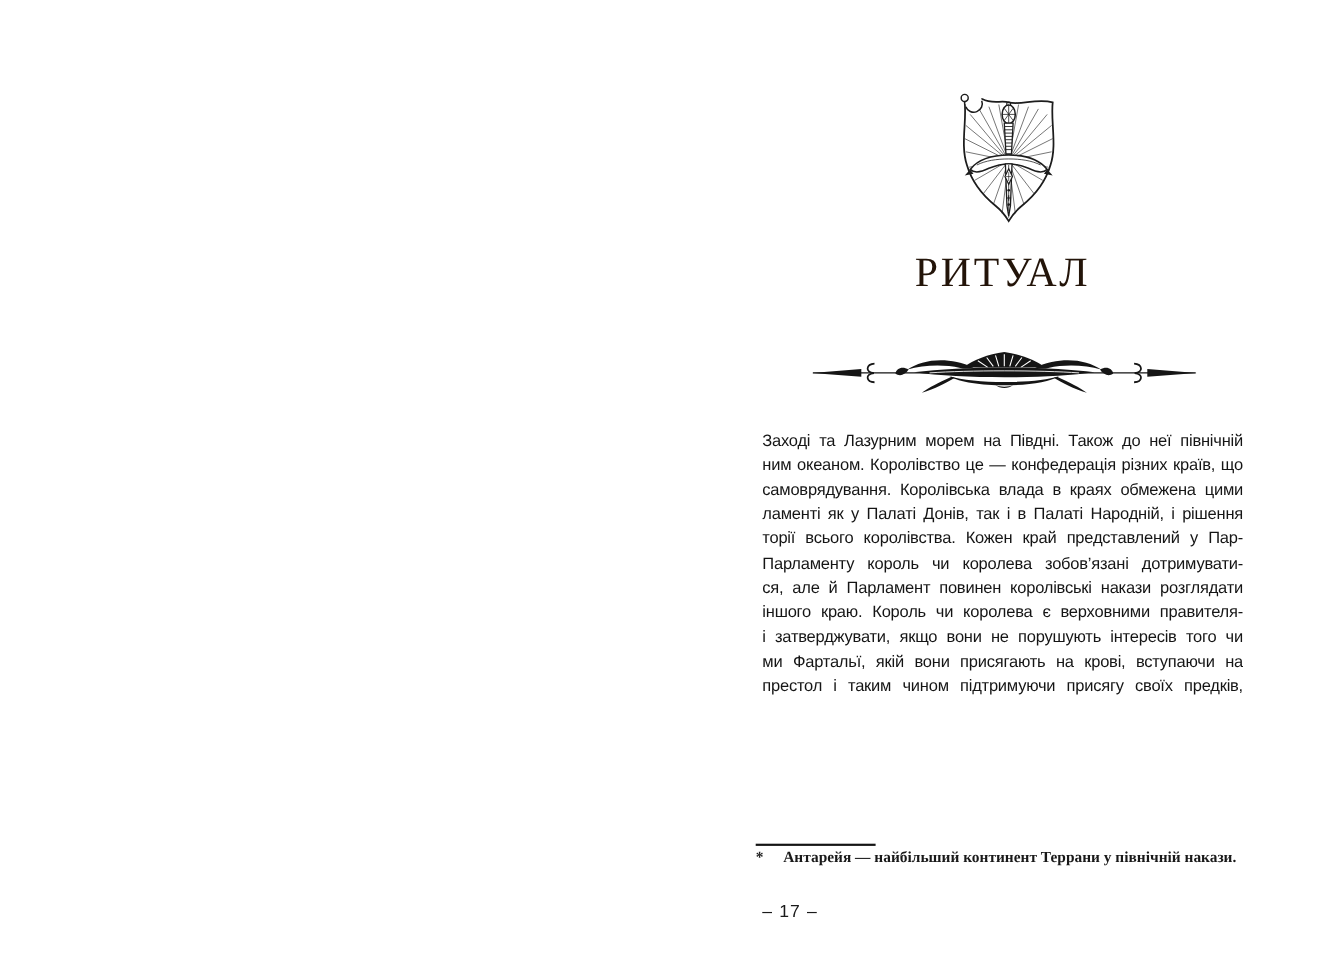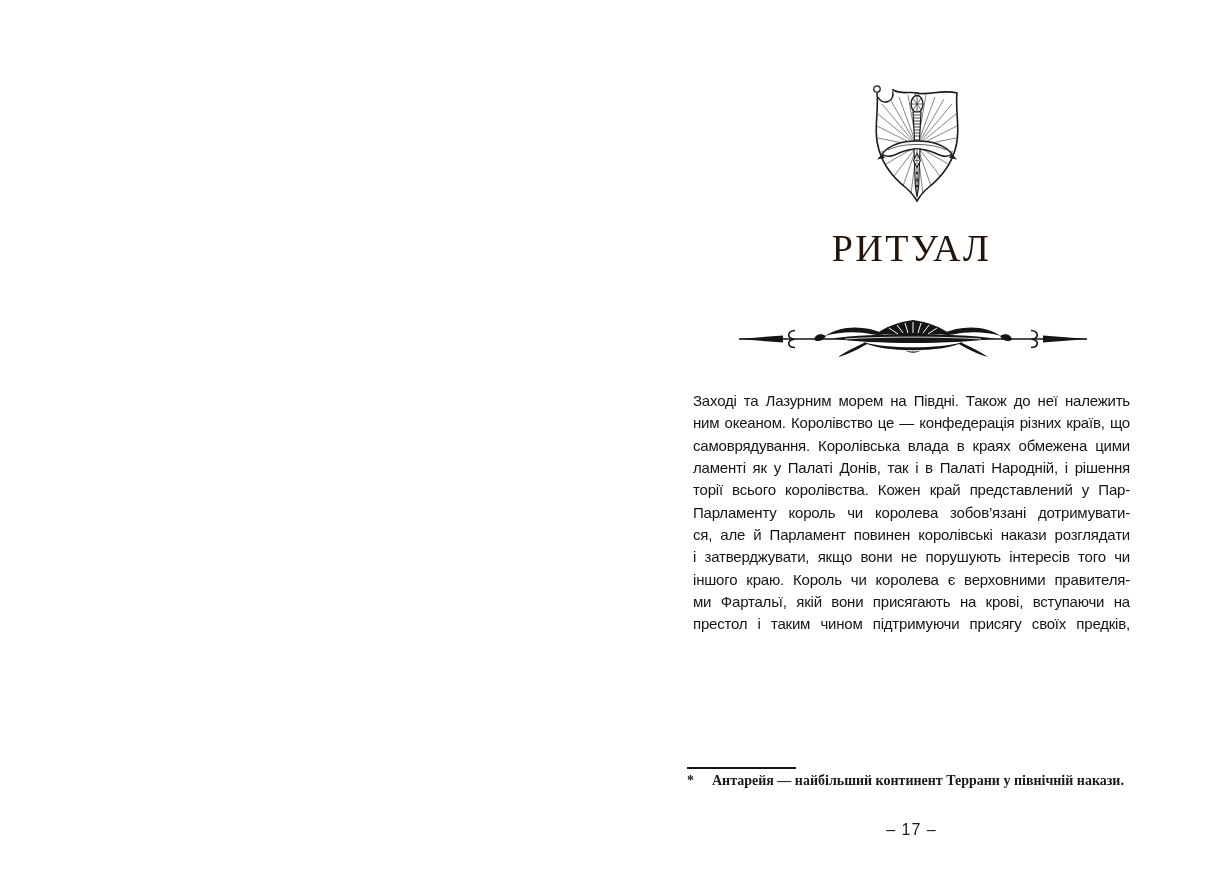--- a/index.html
+++ b/index.html
@@ -74,21 +74,20 @@
     font-size: 14px;
     color: #191919;
     white-space: nowrap;
   }
   .footnote .fn-marker { width: 25px; flex: none; }
   .page-number {
     position: absolute;
     left: 693px;
     top: 821px;
     width: 437px;
-    text-align: center;
     font-size: 16px;
     letter-spacing: 1px;
     color: #1a1a1a;
   }
 </style>
 </head>
 <body>
 
 <div class="spread">
 
@@ -169,29 +168,29 @@
     <path d="M265 20 c6 -3.5 11 -1 12 3.5 c-3.5 3 -9 1.5 -12 -3.5 Z" fill="#151515"></path>
     <path d="M96 22.5 C140 16.5 216 16.5 260 22.5 C216 28.5 140 28.5 96 22.5 Z" fill="#151515"></path>
     <path d="M110 23 C145 20.5 211 20.5 246 23" stroke="#ffffff" stroke-width="0.8" fill="none"></path>
     <path d="M128 26 C146 37 210 37 228 26 C206 33 150 33 128 26 Z" fill="#151515"></path>
     <path d="M130 26.5 C118 32 110 36 103 41 C115 38 125 32 133 27.5 Z" fill="#151515"></path>
     <path d="M226 26.5 C238 32 246 36 253 41 C241 38 231 32 223 27.5 Z" fill="#151515"></path>
     <path d="M170 34 C174 37.5 182 37.5 186 34 C182 36 174 36 170 34 Z" fill="#151515"></path>
   </svg>
 
   <div class="bodytext">
-    <div class="line">Заході та Лазурним морем на Півдні. Також до неї належить</div>
+    <div class="line">Заході та Лазурним морем на Півдні. Також до неї північній</div>
     <div class="line">ним океаном. Королівство це — конфедерація різних країв, що</div>
     <div class="line">самоврядування. Королівська влада в краях обмежена цими</div>
     <div class="line">ламенті як у Палаті Донів, так і в Палаті Народній, і рішення</div>
     <div class="line">торії всього королівства. Кожен край представлений у Пар-</div>
     <div class="line">Парламенту король чи королева зобов’язані дотримувати-</div>
     <div class="line">ся, але й Парламент повинен королівські накази розглядати</div>
+    <div class="line">іншого краю. Король чи королева є верховними правителя-</div>
     <div class="line">і затверджувати, якщо вони не порушують інтересів того чи</div>
-    <div class="line">іншого краю. Король чи королева є верховними правителя-</div>
     <div class="line">ми Фартальї, якій вони присягають на крові, вступаючи на</div>
     <div class="line">престол і таким чином підтримуючи присягу своїх предків,</div>
   </div>
 
   <div class="fn-rule"></div>
 
   <div class="footnote">
     <span class="fn-marker">*</span>
     <span>Антарейя — найбільший континент Террани у північній накази.</span>
   </div>

